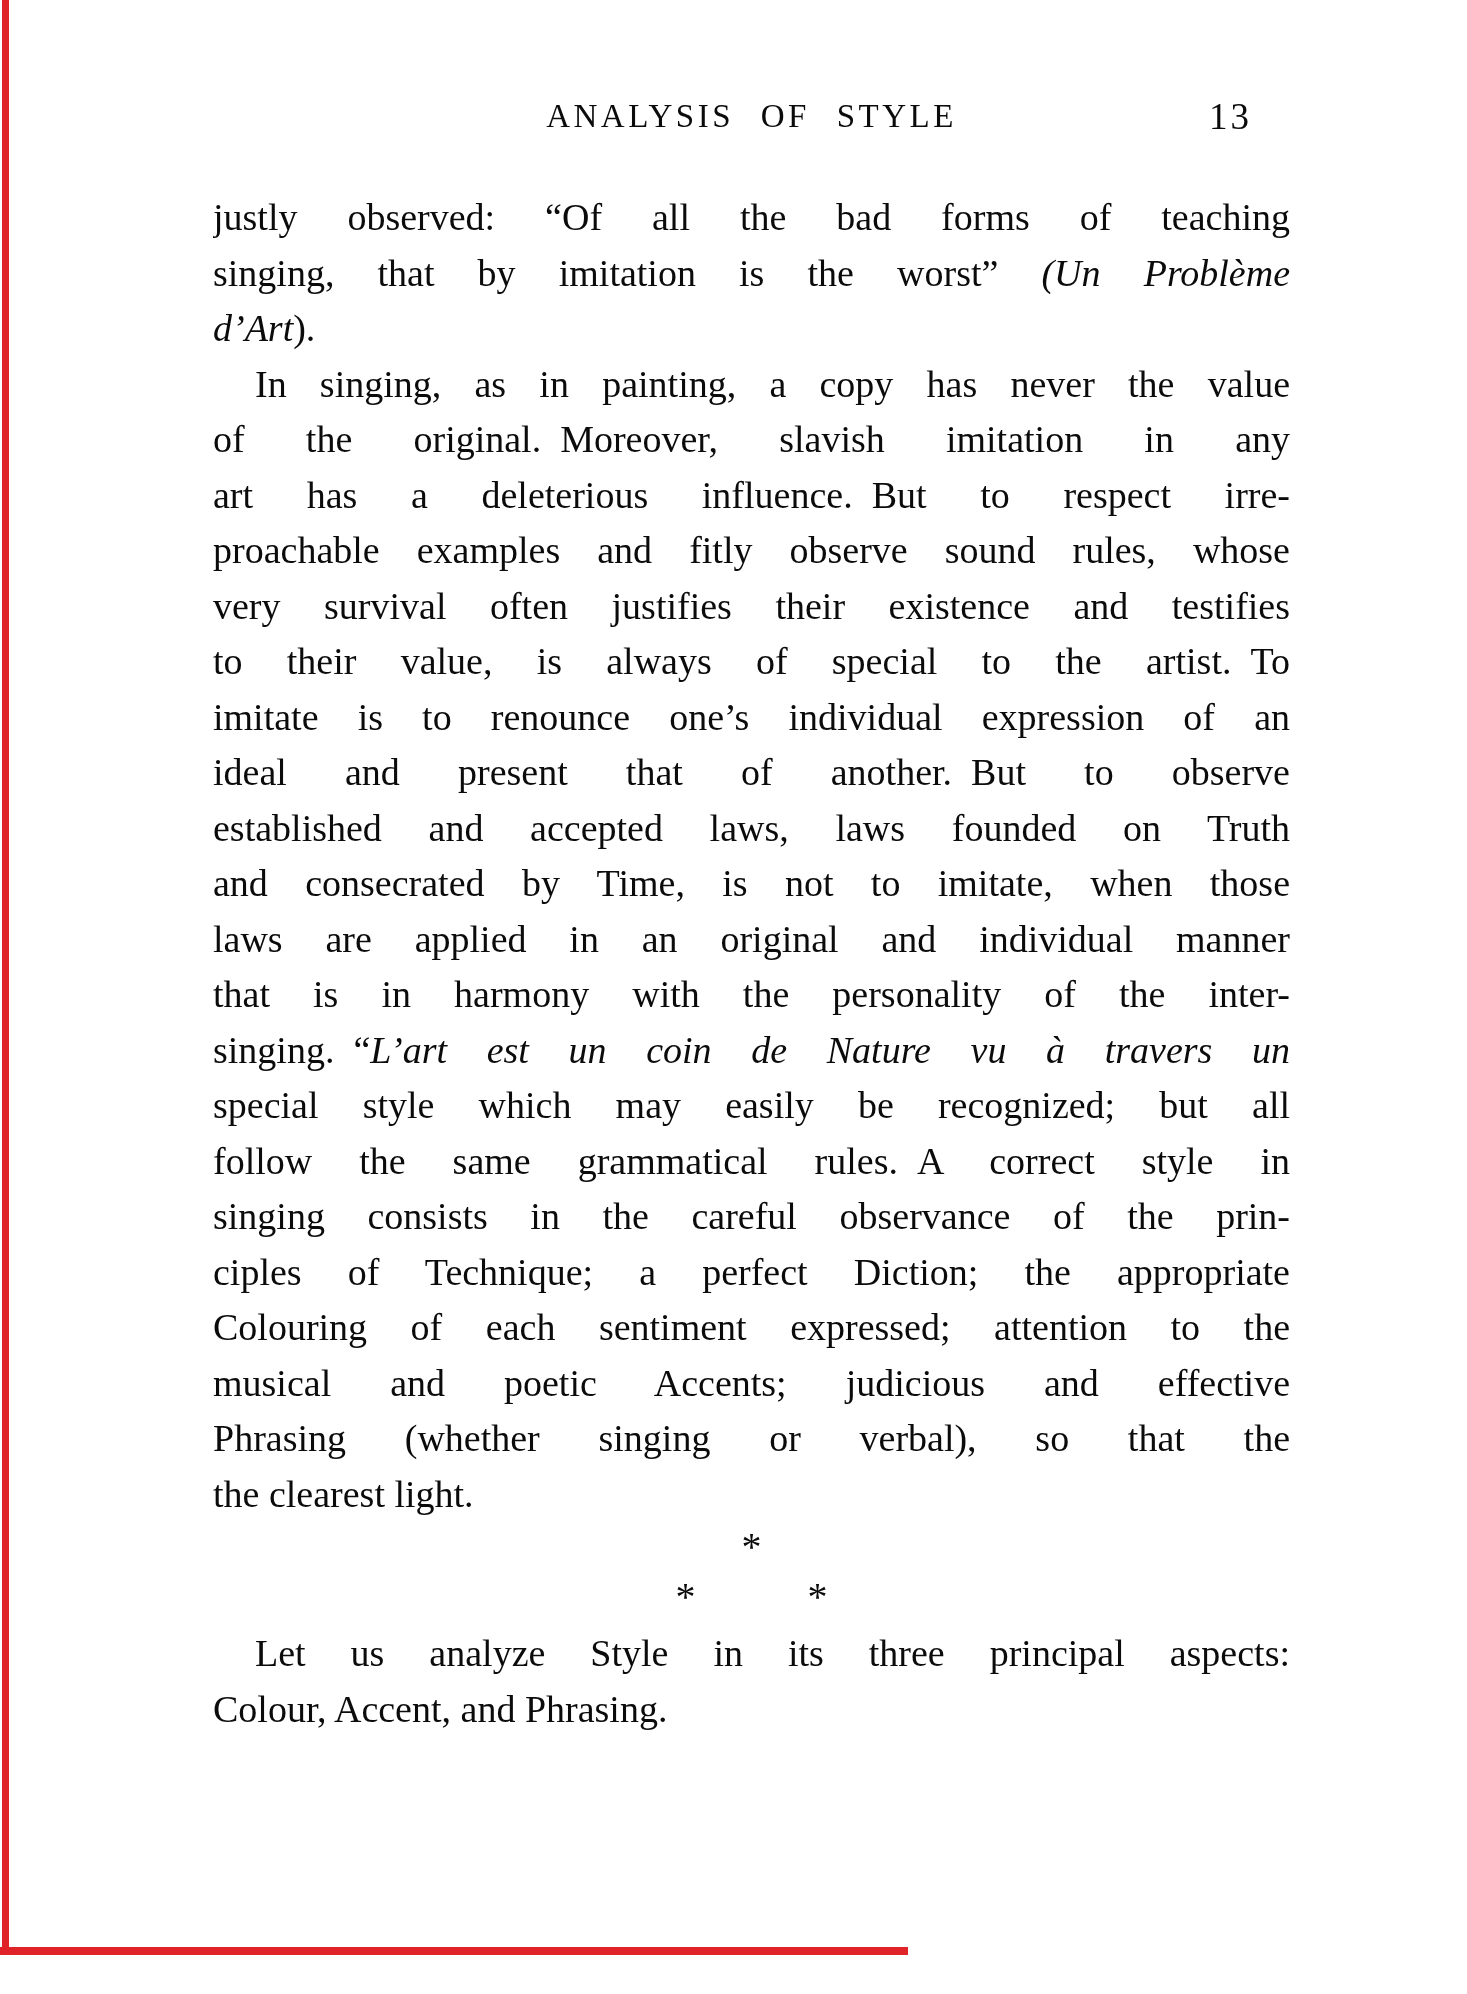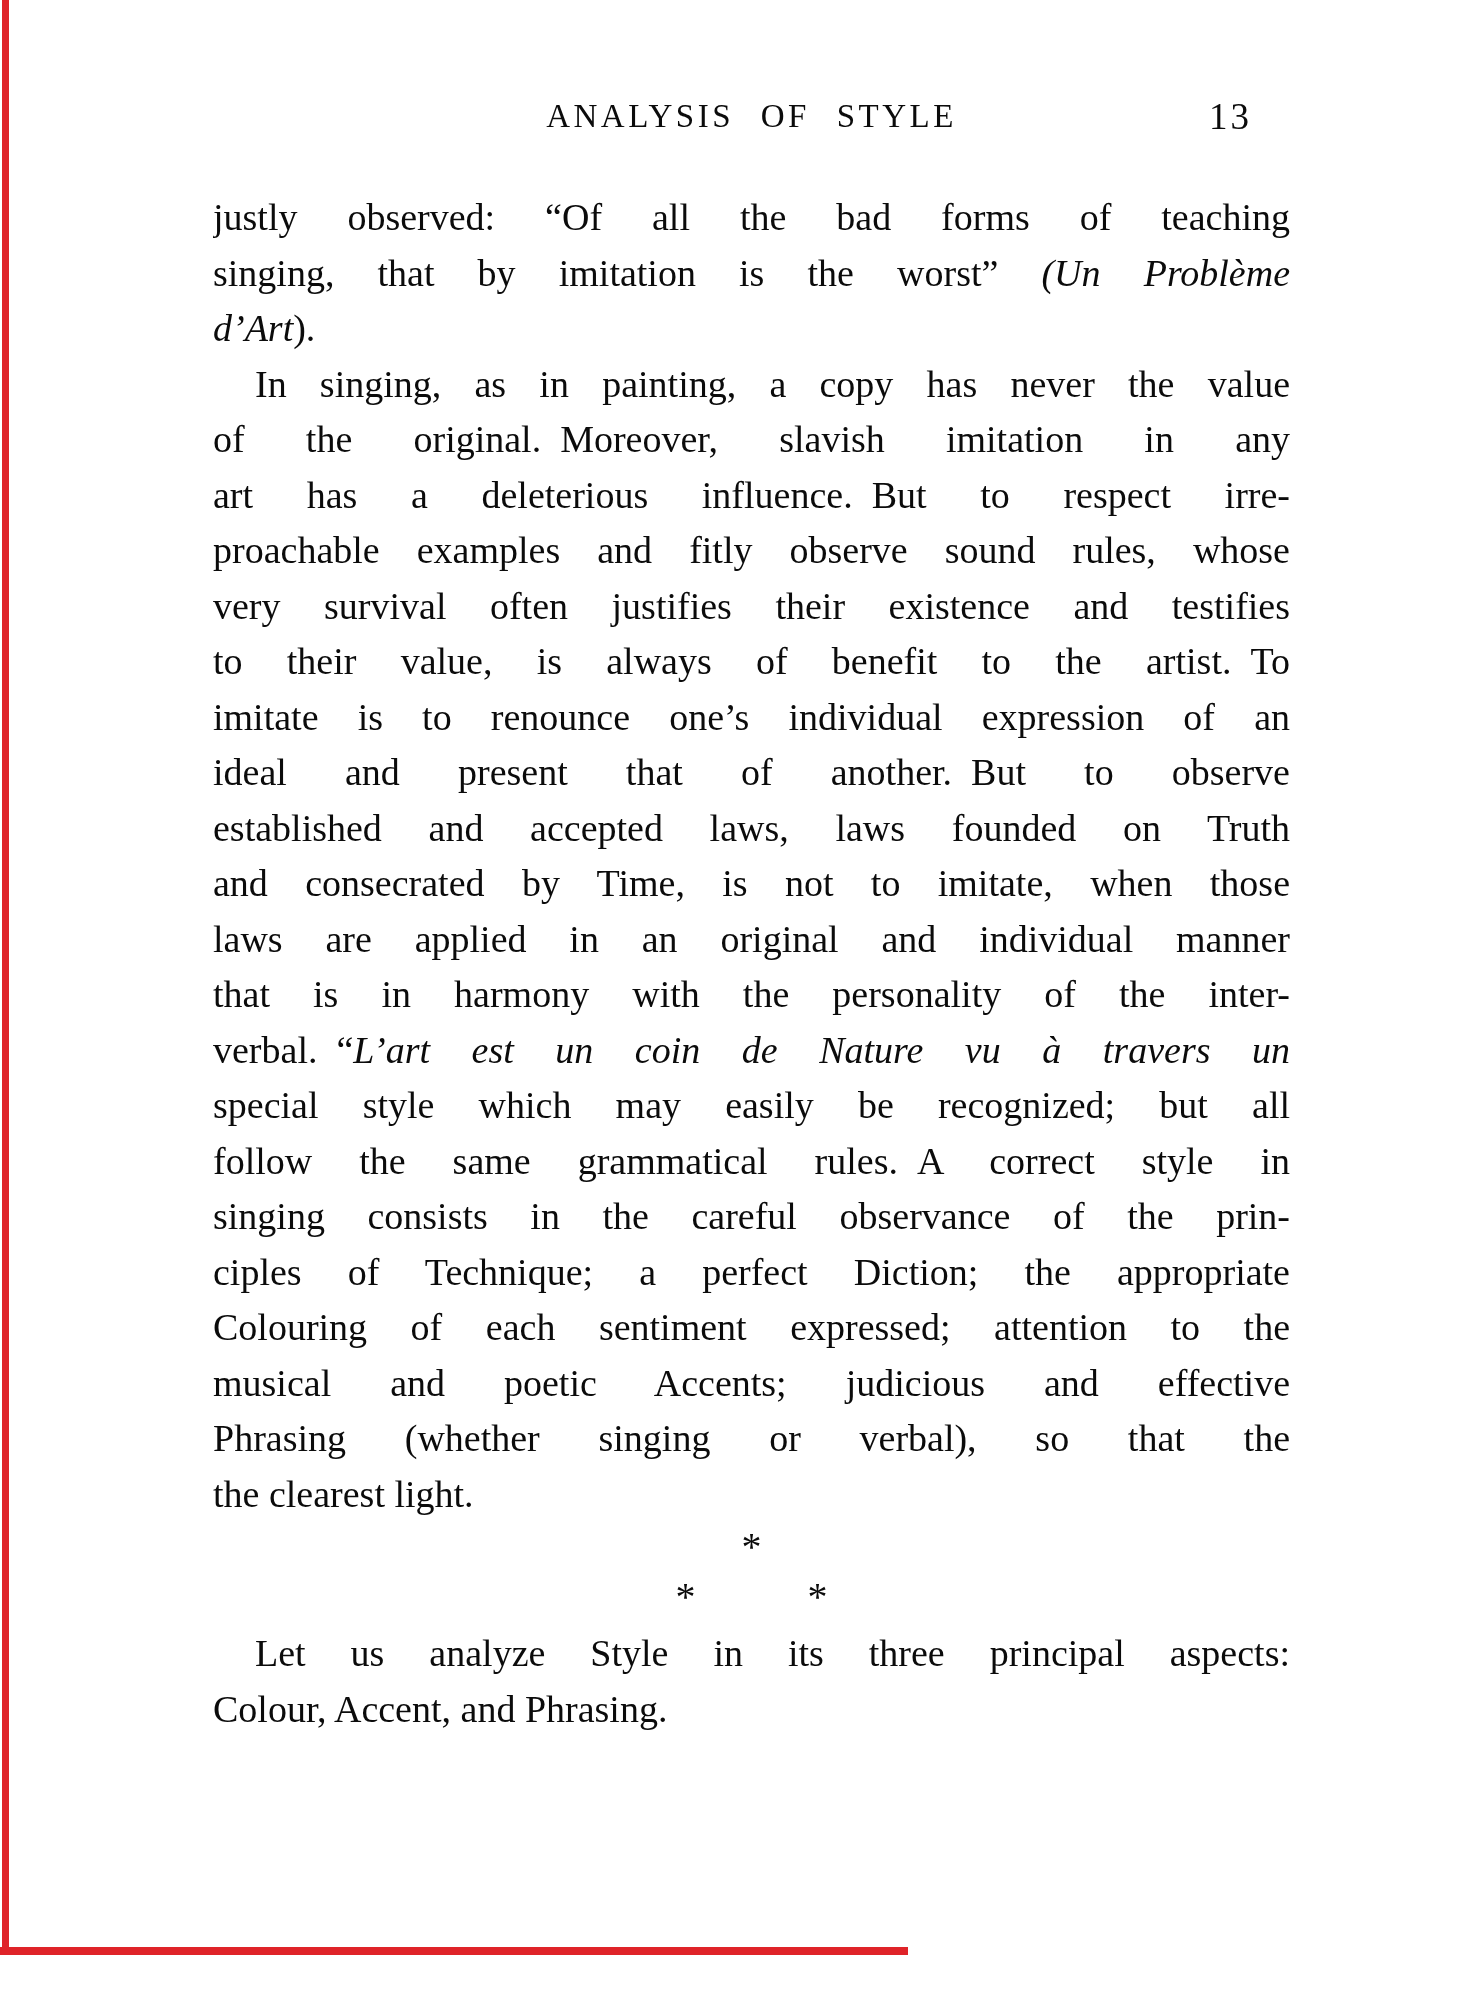--- a/index.html
+++ b/index.html
@@ -84,28 +84,28 @@
       <div class="line"><span>singing, that by imitation is the worst” </span><span class="it">(Un Problème</span></div>
       <div class="line last"><span class="it">d’Art</span><span>).</span></div>
     </div>
 
     <div class="para">
       <div class="line indent"><span>In singing, as in painting, a copy has never the value</span></div>
       <div class="line"><span>of the original. Moreover, slavish imitation in any</span></div>
       <div class="line"><span>art has a deleterious influence. But to respect irre-</span></div>
       <div class="line"><span>proachable examples and fitly observe sound rules, whose</span></div>
       <div class="line"><span>very survival often justifies their existence and testifies</span></div>
-      <div class="line"><span>to their value, is always of benefit to the artist. To</span></div>
+      <div class="line"><span>to their value, is always of special to the artist. To</span></div>
       <div class="line"><span>imitate is to renounce one’s individual expression of an</span></div>
       <div class="line"><span>ideal and present that of another. But to observe</span></div>
       <div class="line"><span>established and accepted laws, laws founded on Truth</span></div>
       <div class="line"><span>and consecrated by Time, is not to imitate, when those</span></div>
       <div class="line"><span>laws are applied in an original and individual manner</span></div>
       <div class="line"><span>that is in harmony with the personality of the inter-</span></div>
-      <div class="line"><span>verbal. “</span><span class="it">L’art est un coin de Nature vu à travers un</span></div>
+      <div class="line"><span>singing. “</span><span class="it">L’art est un coin de Nature vu à travers un</span></div>
       <div class="line"><span>special style which may easily be recognized; but all</span></div>
       <div class="line"><span>follow the same grammatical rules. A correct style in</span></div>
       <div class="line"><span>singing consists in the careful observance of the prin-</span></div>
       <div class="line"><span>ciples of Technique; a perfect Diction; the appropriate</span></div>
       <div class="line"><span>Colouring of each sentiment expressed; attention to the</span></div>
       <div class="line"><span>musical and poetic Accents; judicious and effective</span></div>
       <div class="line"><span>Phrasing (whether singing or verbal), so that the</span></div>
       <div class="line last"><span>the clearest light.</span></div>
     </div>
 

